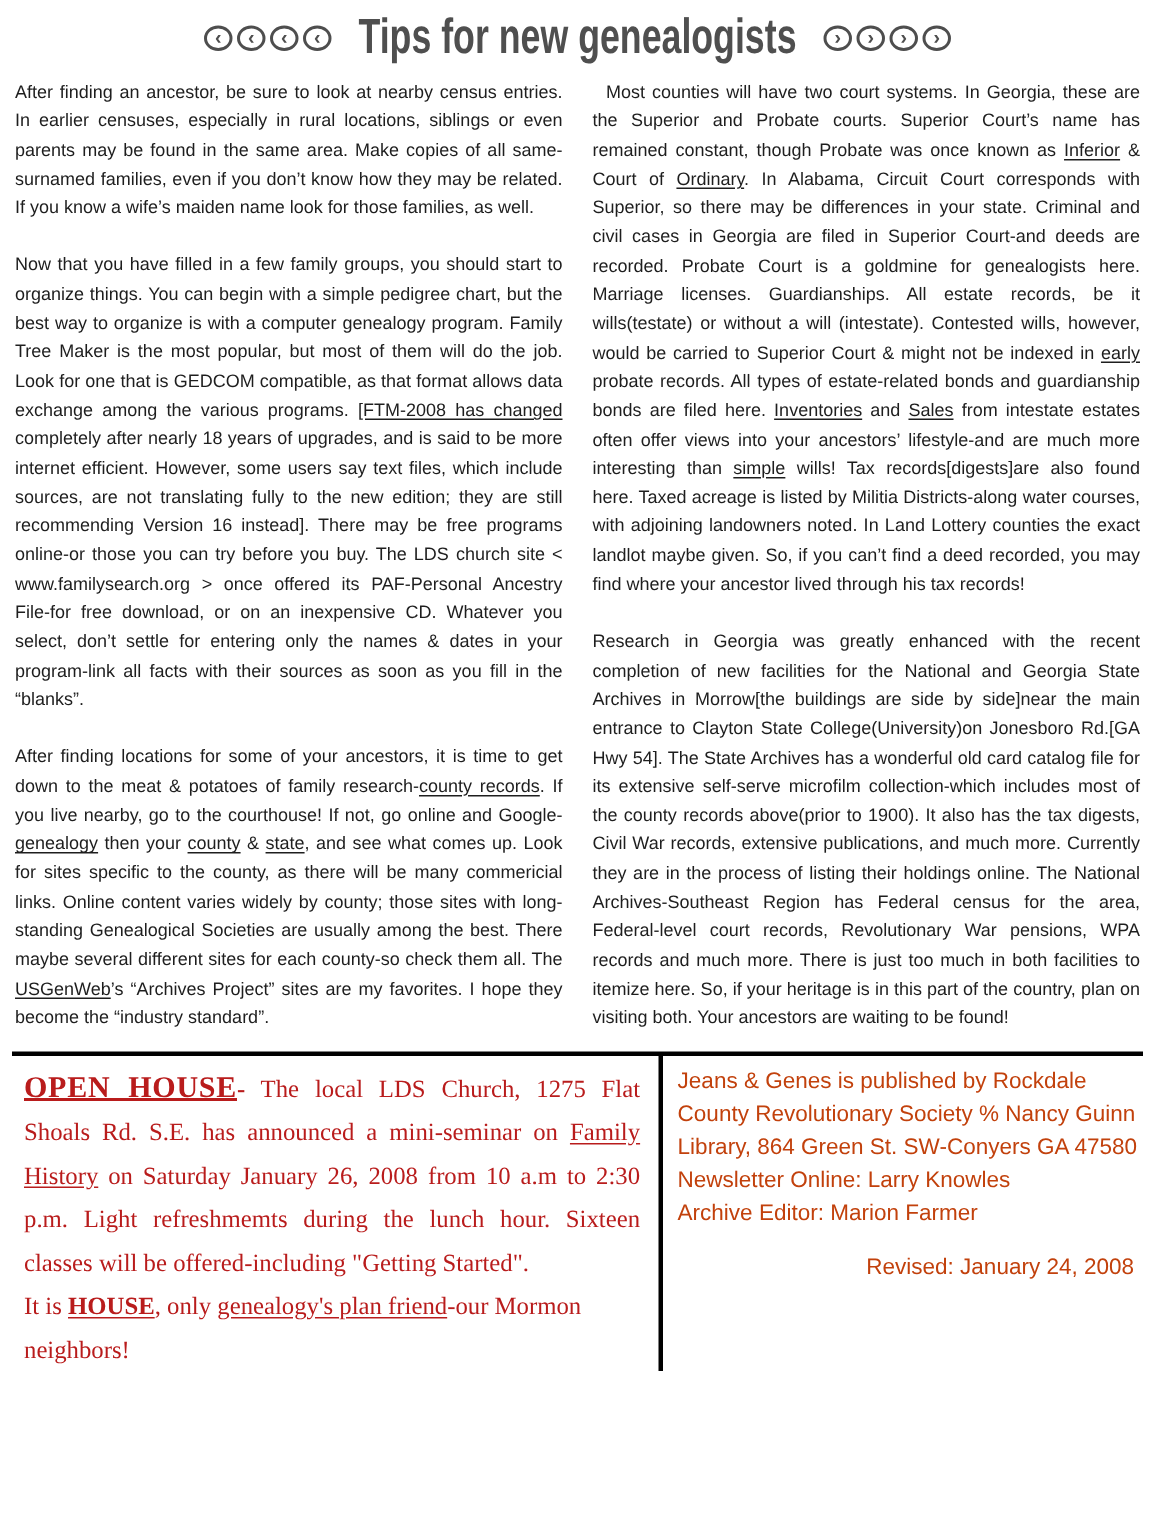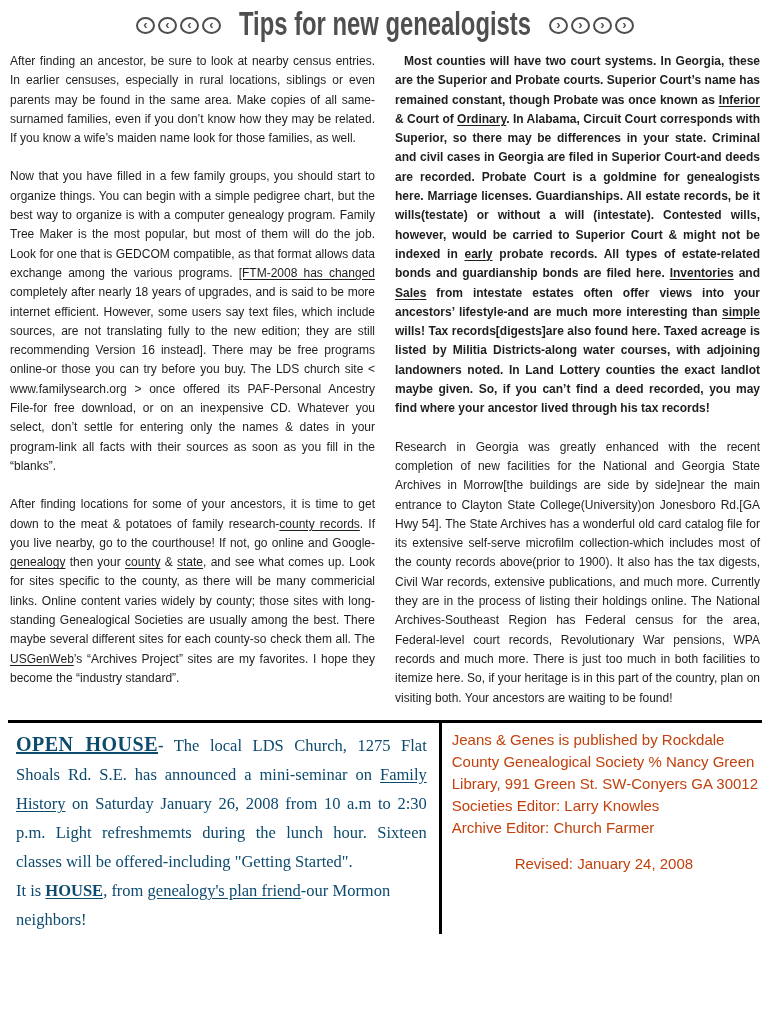--- a/index.html
+++ b/index.html
@@ -10,35 +10,35 @@
   .orn{width:15px;height:13px;border:2px solid #4e4e4e;border-radius:50%;
        display:inline-flex;align-items:center;justify-content:center;flex:0 0 auto;}
   .orn-ch{font-size:13px;font-weight:bold;color:#4e4e4e;line-height:1;margin-top:-2px;}
   .orn-group{display:inline-flex;gap:3px;margin:0 8px;}
   .title-svg text{fill:#4f4f4f;font-family:"Liberation Sans",sans-serif;font-weight:bold;}
   
   .columns{display:flex;gap:20px;padding:6px 10px 0 10px;}
   .col{width:370px;text-align:justify;font-size:12px;line-height:19.3px;color:#1e1e1e;}
   .para{margin:0 0 19px 0;}
   .para:last-child{margin-bottom:0;}
-  .indent{text-indent:9px;font-weight:bold;}
+  .indent{text-indent:9px;}
   .u{text-decoration:underline;text-underline-offset:2px;}
   .b{font-weight:bold;}
   
   .footer-rule{border-top:3px solid #000;margin:12px 8px 0 8px;}
   .footer{display:flex;margin:0 8px;min-height:172px;}
   .open-house{width:444px;padding:7px 12px 0 8px;box-sizing:border-box;
-              font-family:"Liberation Serif",serif;font-size:16.5px;line-height:29px;color:#0c4a6e;}
+              font-family:"Liberation Serif",serif;font-size:16.5px;line-height:29px;color:#b91c1c;}
   .open-house .intro{text-align:justify;margin:0;}
   .oh-line{margin:0;}
   .oh-head{font-size:20px;font-weight:bold;text-decoration:underline;letter-spacing:0.5px;}
   .publisher{flex:1;border-left:3px solid #000;padding:6px 4px 0 10px;box-sizing:border-box;
              font-size:15px;line-height:22px;color:#c2410c;}
   .pub-line{white-space:nowrap;}
-  .revised{text-align:center;margin-top:14px;padding-right:2px;}
+  .revised{text-align:right;margin-top:14px;padding-right:2px;}
 </style>
 </head>
 <body>
 
 <div class="page">
 
   <div class="masthead">
     <span class="orn-group">
       <span class="orn">
           <span class="orn-ch">‹</span>
@@ -82,27 +82,27 @@
         <p class="para indent"><span>Most counties will have two court systems. In Georgia, these are the Superior and Probate courts. Superior Court’s name has remained constant, though Probate was once known as </span><span class="u">Inferior</span><span> &amp; Court of </span><span class="u">Ordinary</span><span>. In Alabama, Circuit Court corresponds with Superior, so there may be differences in your state. Criminal and civil cases in Georgia are filed in Superior Court-and deeds are recorded. Probate Court is a goldmine for genealogists here. Marriage licenses. Guardianships. All estate records, be it wills(testate) or without a will (intestate). Contested wills, however, would be carried to Superior Court &amp; might not be indexed in </span><span class="u">early</span><span> probate records. All types of estate-related bonds and guardianship bonds are filed here. </span><span class="u">Inventories</span><span> and </span><span class="u">Sales</span><span> from intestate estates often offer views into your ancestors’ lifestyle-and are much more interesting than </span><span class="u">simple</span><span> wills! Tax records[digests]are also found here. Taxed acreage is listed by Militia Districts-along water courses, with adjoining landowners noted. In Land Lottery counties the exact landlot maybe given. So, if you can’t find a deed recorded, you may find where your ancestor lived through his tax records!</span></p>
         <p class="para"><span>Research in Georgia was greatly enhanced with the recent completion of new facilities for the National and Georgia State Archives in Morrow[the buildings are side by side]near the main entrance to Clayton State College(University)on Jonesboro Rd.[GA Hwy 54]. The State Archives has a wonderful old card catalog file for its extensive self-serve microfilm collection-which includes most of the county records above(prior to 1900). It also has the tax digests, Civil War records, extensive publications, and much more. Currently they are in the process of listing their holdings online. The National Archives-Southeast Region has Federal census for the area, Federal-level court records, Revolutionary War pensions, WPA records and much more. There is just too much in both facilities to itemize here. So, if your heritage is in this part of the country, plan on visiting both. Your ancestors are waiting to be found!</span></p>
       </div>
   </div>
 
   <div class="footer-rule"></div>
 
   <div class="footer">
     <div class="open-house">
       <p class="intro"><span class="oh-head">OPEN HOUSE</span><span class="b">-</span><span> The local LDS Church, 1275 Flat Shoals Rd. S.E. has announced a mini-seminar on </span><span class="u">Family History</span><span> on Saturday January 26, 2008 from 10 a.m to 2:30 p.m.  Light refreshmemts during the lunch hour. Sixteen classes will be offered-including "Getting Started".</span></p>
-      <p class="oh-line"><span>It is </span><span class="u b">HOUSE</span><span>, from </span><span class="u">genealogy's plan friend</span><span>-our Mormon neighbors!</span></p>
+      <p class="oh-line"><span>It is </span><span class="u b">HOUSE</span><span>, only </span><span class="u">genealogy's plan friend</span><span>-our Mormon neighbors!</span></p>
     </div>
     <div class="publisher">
       <div>
           <div class="pub-line">Jeans &amp; Genes is published by Rockdale</div>
-          <div class="pub-line">County Genealogical Society % Nancy Green</div>
-          <div class="pub-line">Library, 991 Green St. SW-Conyers GA 30012</div>
-          <div class="pub-line">Societies Editor: Larry Knowles</div>
-          <div class="pub-line">Archive Editor: Church Farmer</div>
+          <div class="pub-line">County Revolutionary Society % Nancy Guinn</div>
+          <div class="pub-line">Library, 864 Green St. SW-Conyers GA 47580</div>
+          <div class="pub-line">Newsletter Online: Larry Knowles</div>
+          <div class="pub-line">Archive Editor: Marion Farmer</div>
         </div>
       <div class="revised">Revised: January 24, 2008</div>
     </div>
   </div>
 
 </div>
 
 </body></html>

